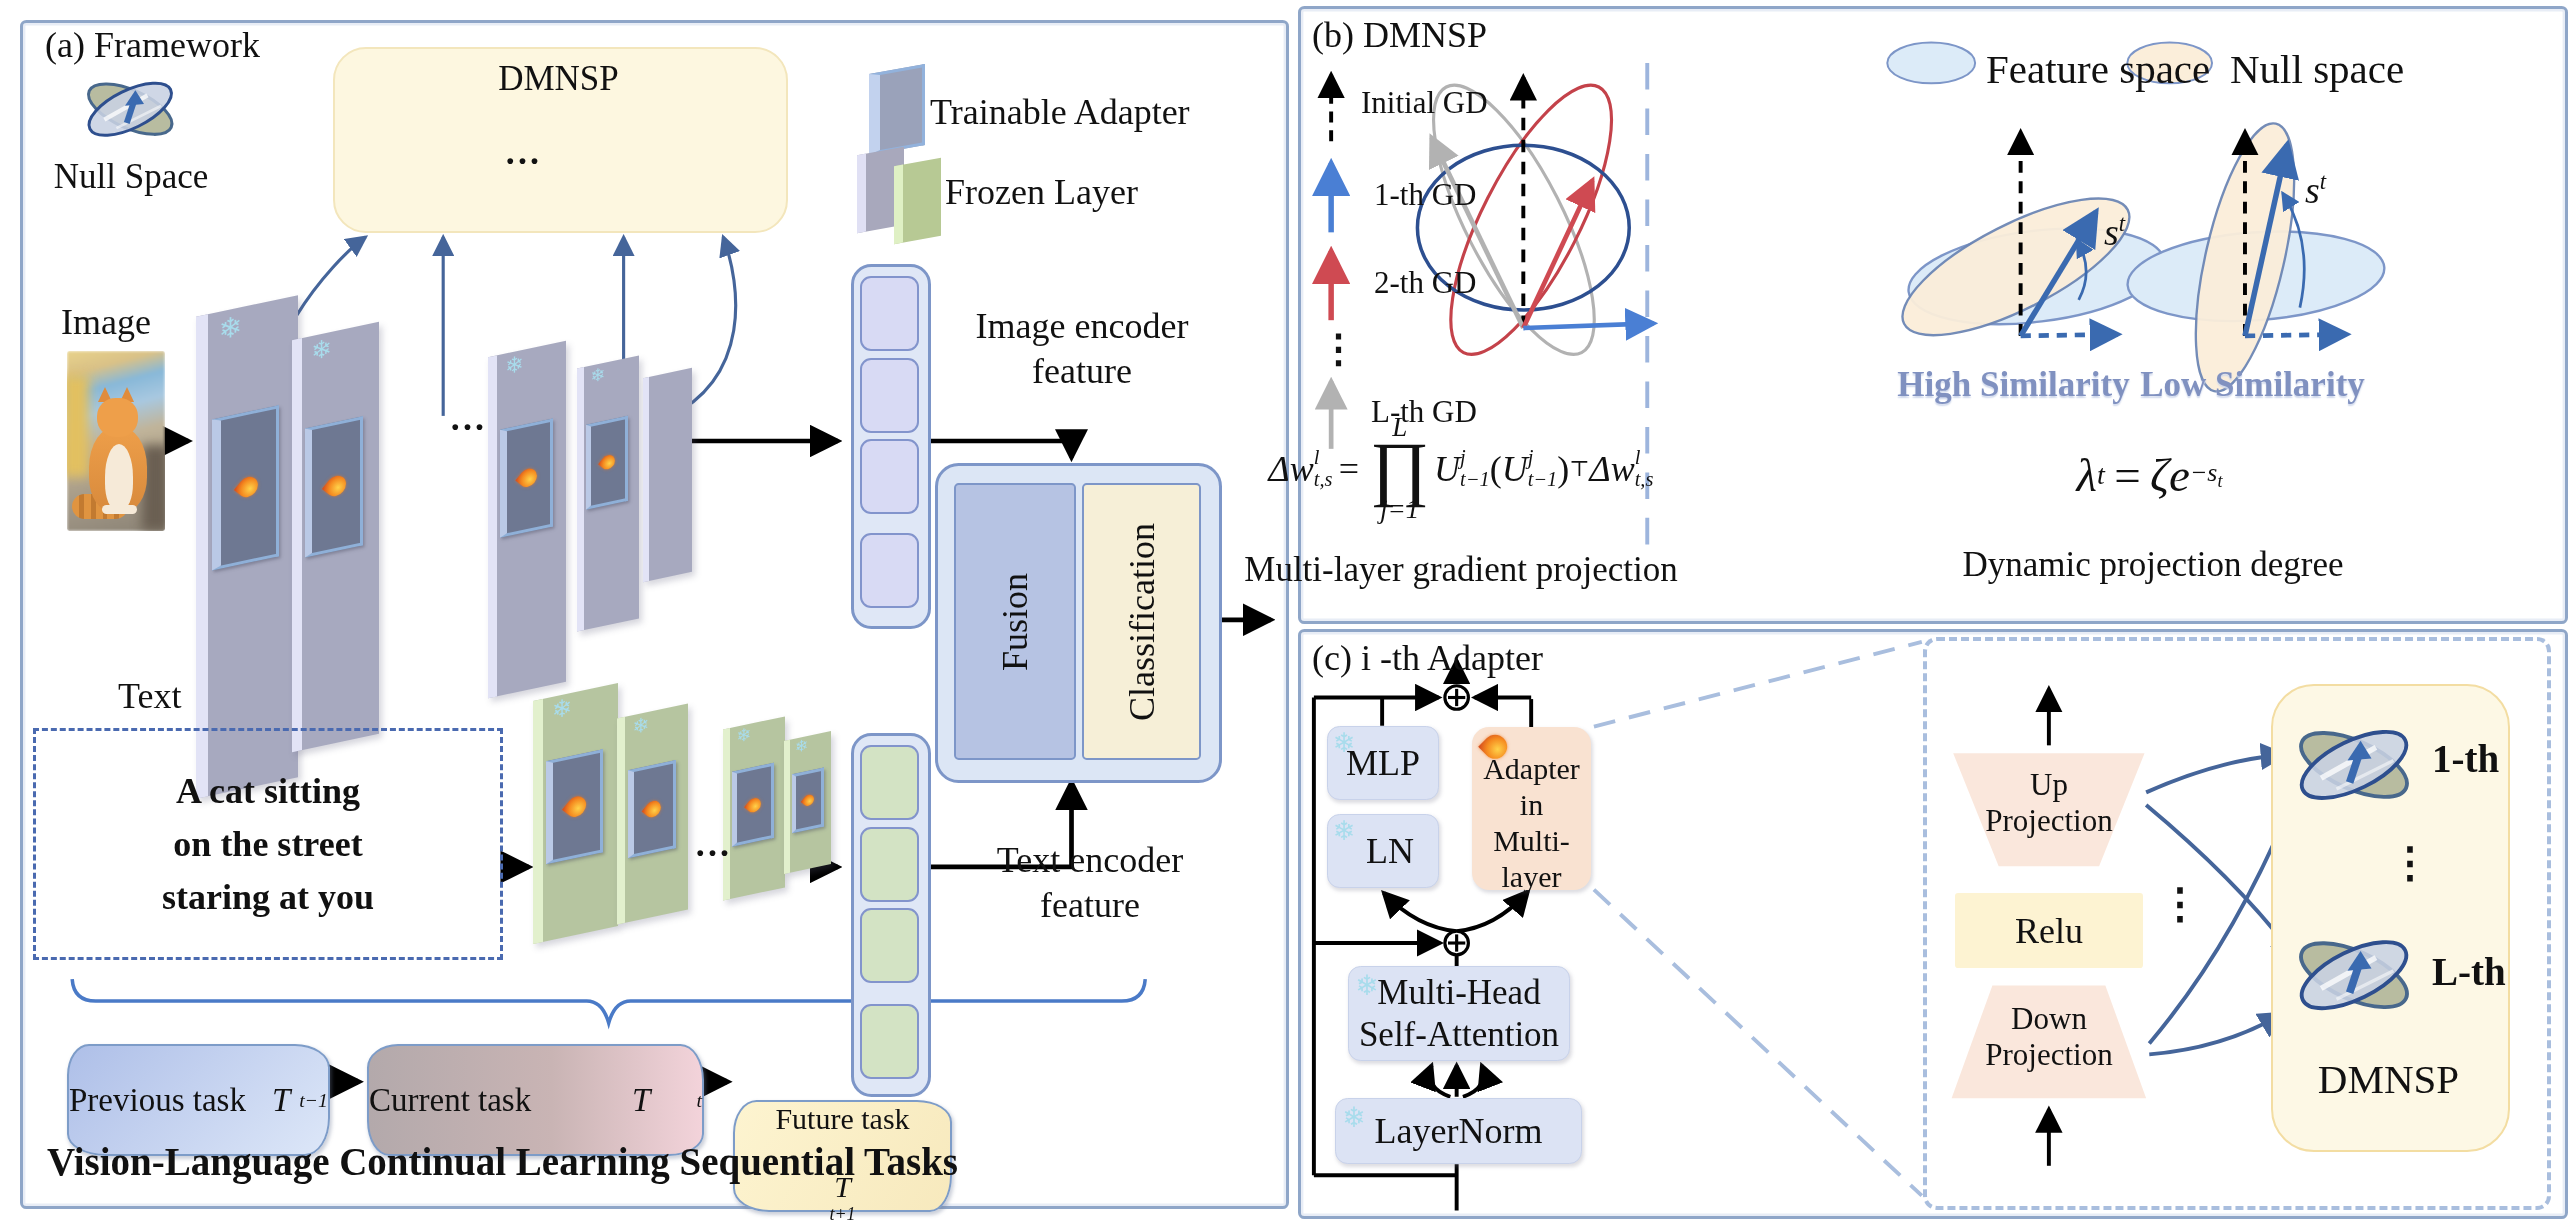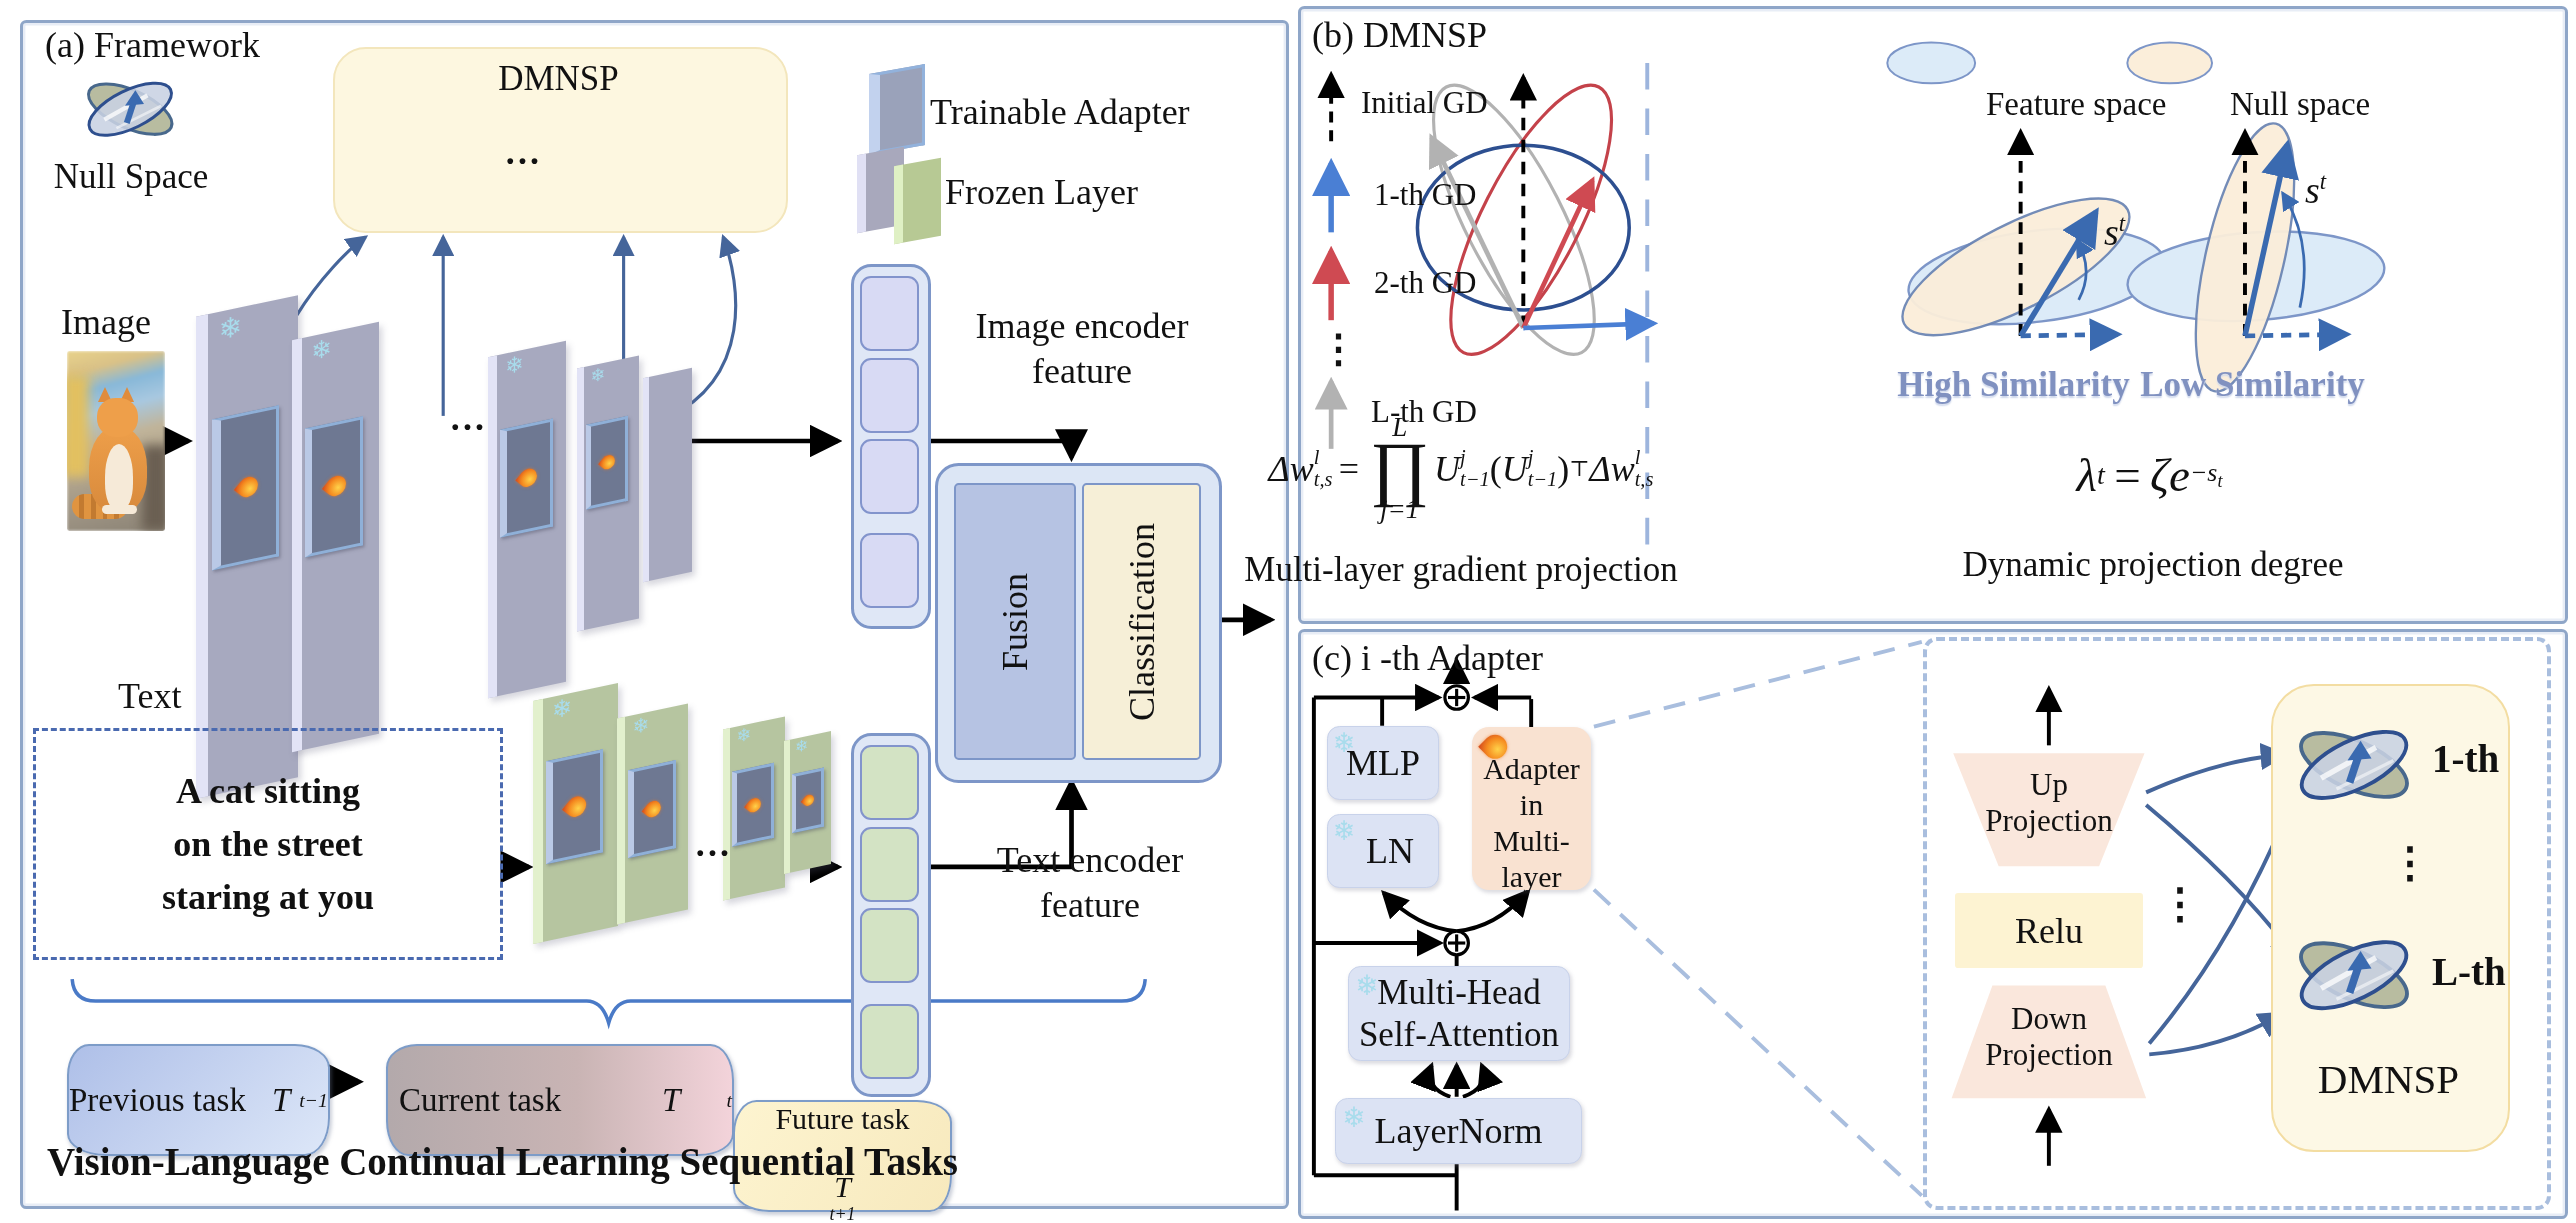--- a/index.html
+++ b/index.html
@@ -1,20 +1,20 @@
 <!DOCTYPE html>
 <html style="font-size:12.6px"><head>
 <meta charset="utf-8">
 <style>
   html,body{margin:0;padding:0;background:#fff;}
   body{width:2576px;height:1224px;position:relative;font-family:"Liberation Serif","DejaVu Serif",serif;color:#111;}
   .abs{position:absolute;}
   .panel{position:absolute;border:3.9px solid #8fa6c8;border-radius:6.3px;background:#fff;box-shadow:0 0 0 2.4px #e8edf6 inset;}
   .ctr{display:flex;align-items:center;justify-content:center;text-align:center;}
-  .t46{font-size:36px;} .t44{font-size:35px;} .t42{font-size:33px;margin-top:41px;} .t40{font-size:31px;}
+  .t46{font-size:36px;} .t44{font-size:35px;} .t42{font-size:41px;} .t40{font-size:31px;}
   .title{font-size:36px;white-space:nowrap;}
   .simlab{font-size:35px;font-weight:bold;color:#8091c0;white-space:nowrap;text-shadow:0 1.6px 1.6px #cfd8ec;}
   .roundbox{position:absolute;background:#dce3f4;border:1.6px solid #c8d2ea;border-radius:12.6px;box-shadow:1.6px 2.4px 3.9px rgba(120,120,140,.25);}
   .snow{position:absolute;color:#a8dcec;line-height:1;}
   .flame{position:absolute;background:radial-gradient(circle at 50% 65%, #ffd24a 0%, #f58a1f 55%, #d9541e 90%);border-radius:0 50% 50% 50%;transform:rotate(-45deg);box-shadow:0 0 3.1px rgba(240,120,30,.7);}
   .blk{position:absolute;transform:skewY(-12deg);box-shadow:3.1px 4.7px 6.3px rgba(90,90,120,.25);}
   .blk .ad{position:absolute;box-shadow:1.6px 2.4px 3.1px rgba(60,60,80,.35);}
   .fcol{position:absolute;background:#dfe7f6;border:3.1px solid #7d96c8;border-radius:20.4px;}
   .fsq{position:absolute;border:2.4px solid #8294cc;border-radius:11px;}
   .vtext{position:absolute;top:50%;left:50%;transform:translate(-50%,-50%) rotate(-90deg);white-space:nowrap;font-size:36px;}
@@ -298,21 +298,21 @@
 <div class="abs" style="left:954px;top:483px;width:118px;height:273px;background:#b6c3e3;border:2.4px solid #7d96c8;border-radius:4.7px;">
   <span class="vtext">Fusion</span>
 </div>
 <div class="abs" style="left:1082px;top:483px;width:115px;height:273px;background:#f6efd7;border:2.4px solid #7d96c8;border-radius:4.7px;">
   <span class="vtext">Classification</span>
 </div>
 
 <div class="task" style="left:67px;top:1028px;width:259px;height:108px;background:linear-gradient(135deg,#aebfe8,#dde7f8);border-radius:22px 35px 25px 39px / 31px 23.5px 38px 22px;">
   <span>Previous task</span>&nbsp;<i>T</i><sub class="ssub">t−1</sub>
 </div>
-<div class="task" style="left:386px;top:1028px;width:333px;height:108px;background:linear-gradient(90deg,#b3a9ab,#c9b4b4 55%,#f3d3da);border-radius:31px 23.5px 35px 22px / 23.5px 36px 22px 35px;padding-left:11px;">
+<div class="task" style="left:367px;top:1028px;width:333px;height:108px;background:linear-gradient(90deg,#b3a9ab,#c9b4b4 55%,#f3d3da);border-radius:31px 23.5px 35px 22px / 23.5px 36px 22px 35px;">
   <span>Current task</span>&nbsp;<i>T</i><sub class="ssub">t</sub>
 </div>
 <div class="task" style="left:733px;top:1084px;width:215px;height:108px;font-size:30px;background:linear-gradient(120deg,#fdf4d0,#f7e9bd);border-radius:23.5px 35px 22px 36px / 33px 22px 36px 23.5px;flex-direction:column;">
   <span>Future task</span>&nbsp;<i>T</i><sub class="ssub">t+1</sub>
 </div>
 <div class="abs ctr" style="left:75px;top:1139px;width:855px;height:45px;font-size:39px;font-weight:600;white-space:nowrap;">Vision-Language Continual Learning Sequential Tasks</div>
 
 <div class="abs title" style="left:1312px;top:14px;">(b) DMNSP</div>
 <div class="abs t40" style="left:1361px;top:85px;white-space:nowrap;">Initial GD</div>
 <div class="abs t40" style="left:1374px;top:177px;white-space:nowrap;">1-th GD</div>

